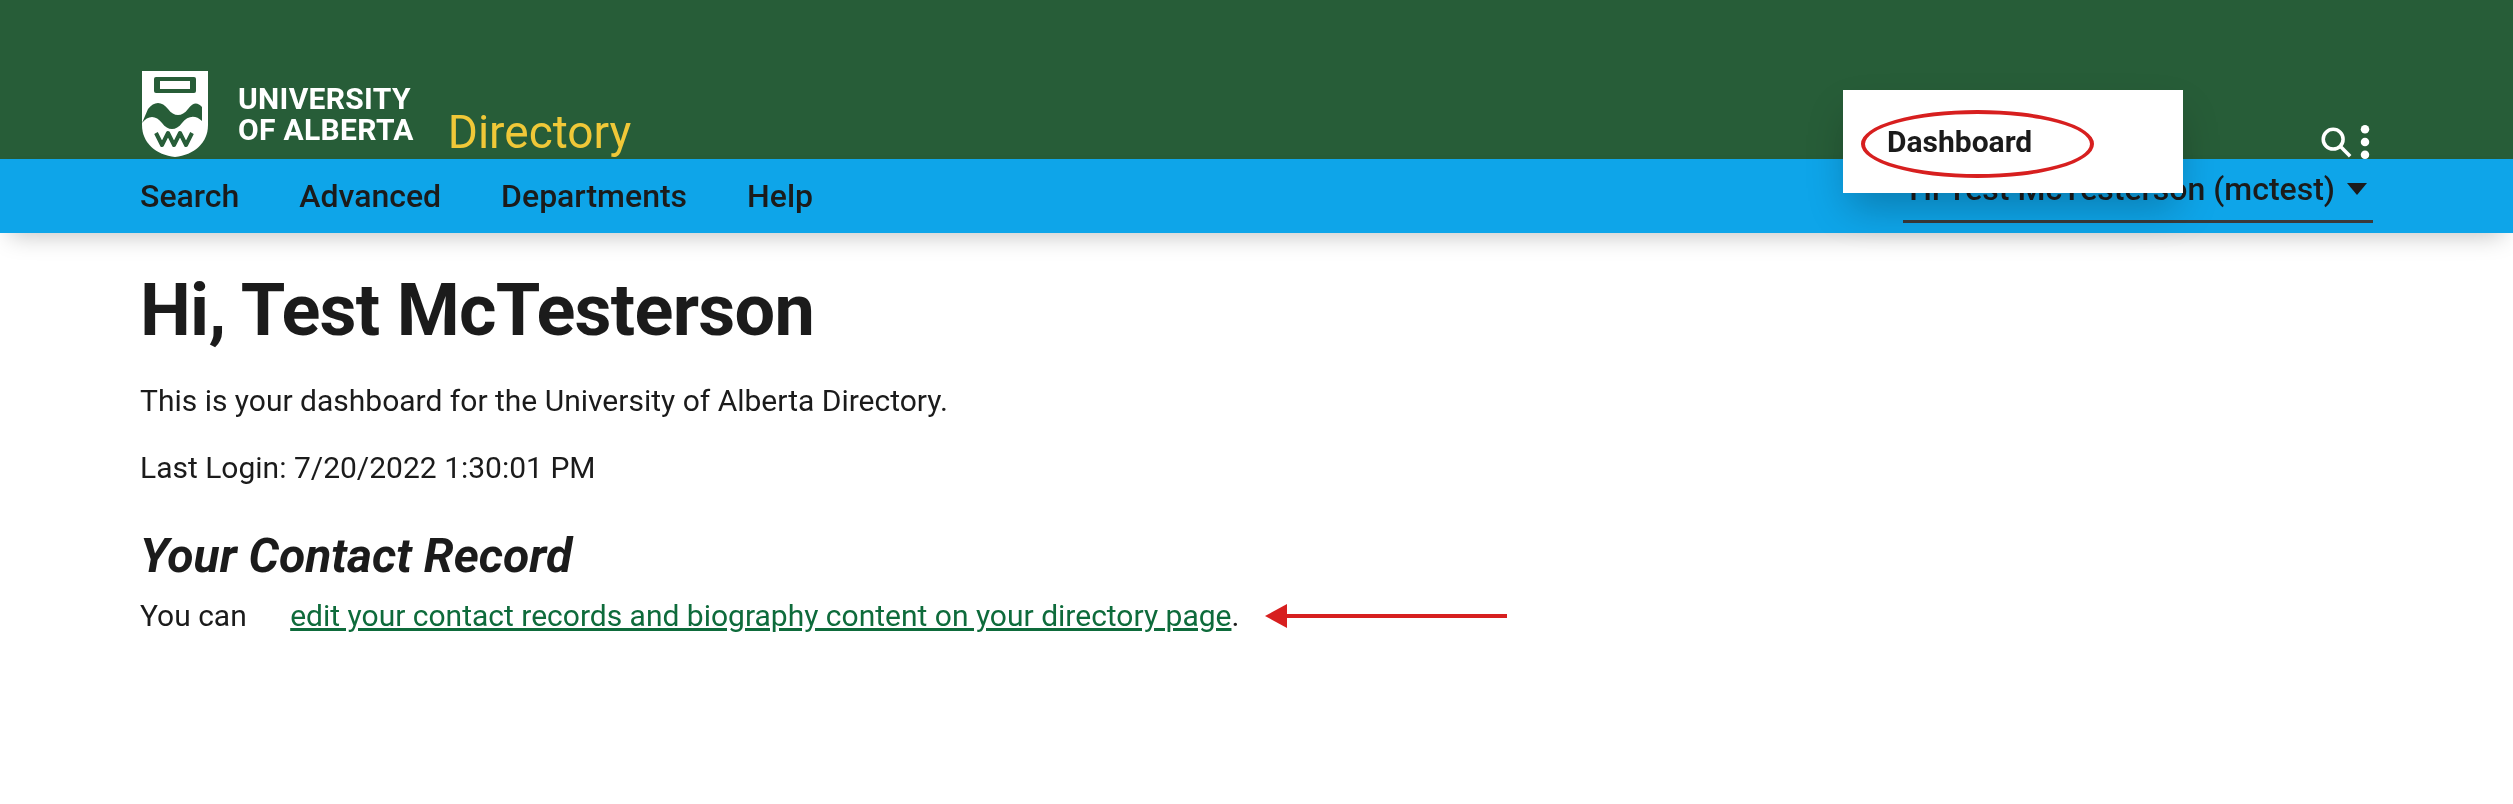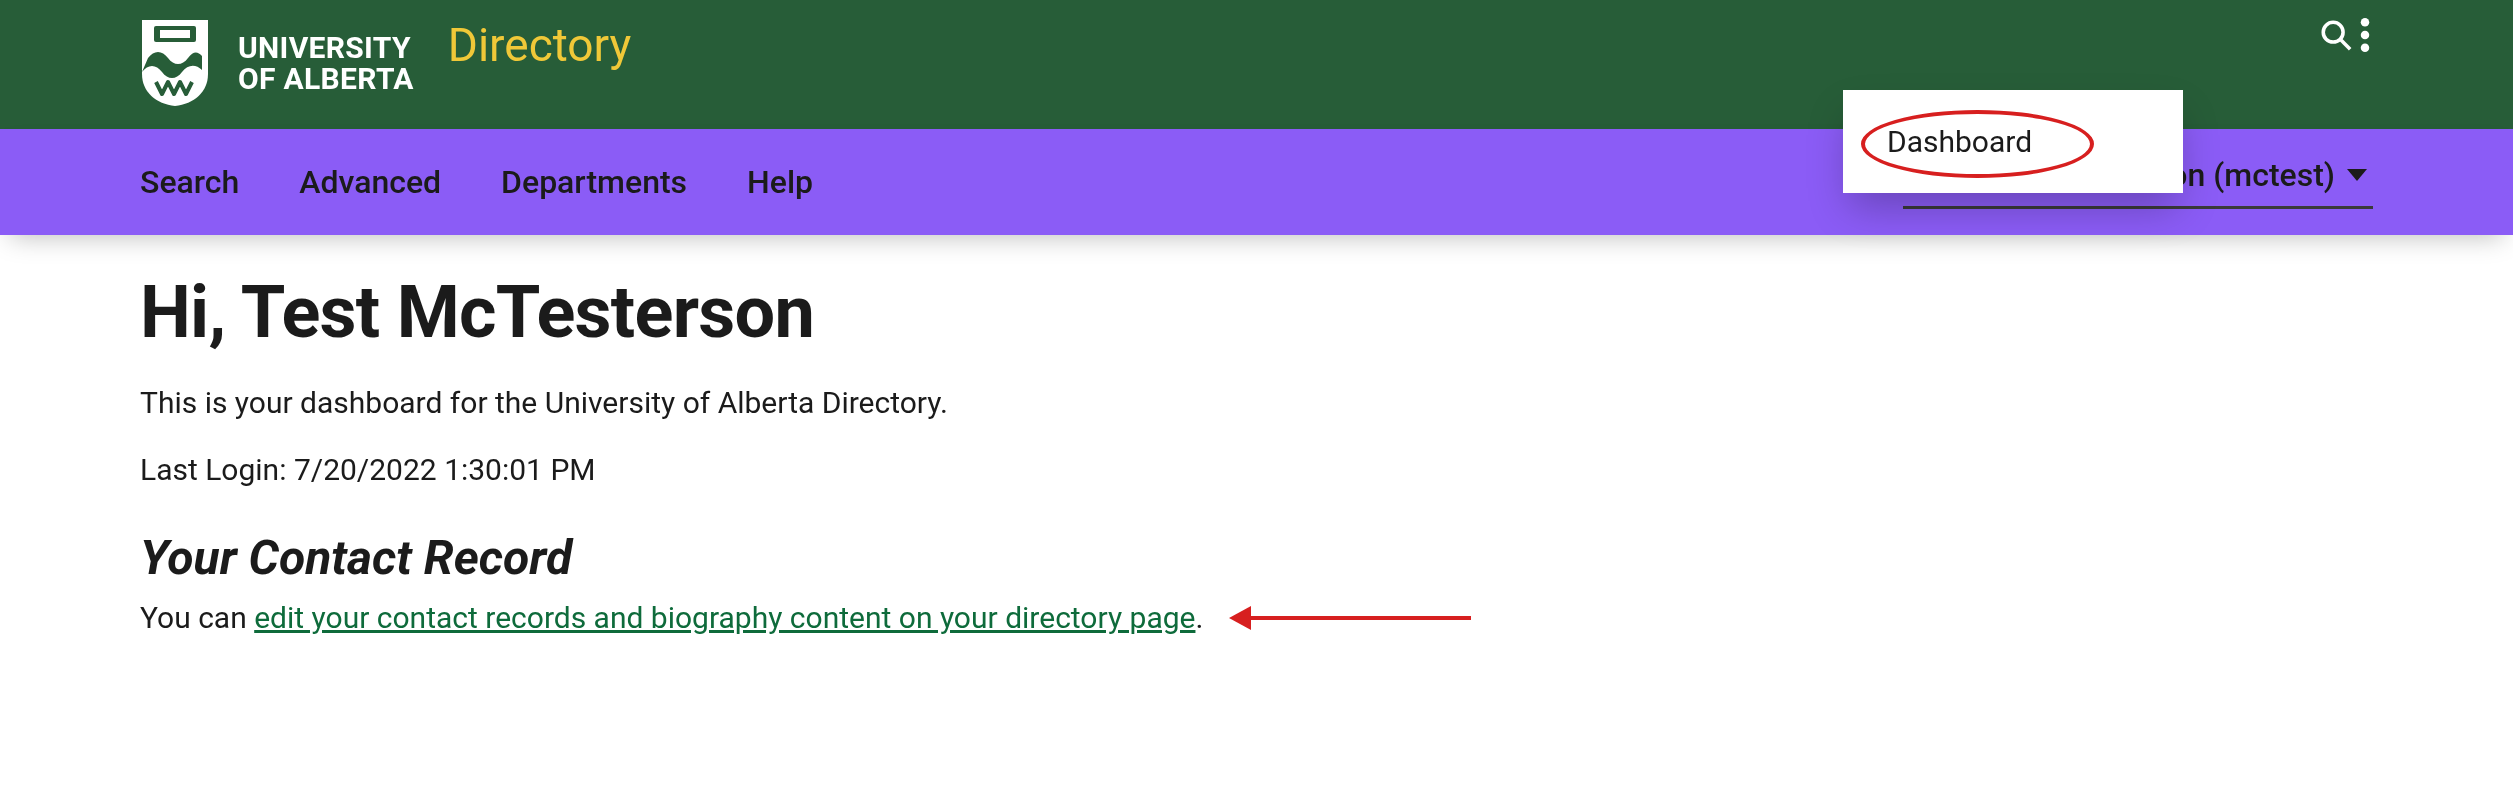--- a/index.html
+++ b/index.html
@@ -8,36 +8,36 @@
     --text:#1b1b1b;
     --link:#0e6b3b;
     --shadow:rgba(0,0,0,.25);
     --annot-red:#d71f1f;
   }
   html,body{margin:0;padding:0;font-family:Roboto,"Helvetica Neue",Arial,sans-serif;color:var(--text);}
   body{min-width:2513px;}
   
   .site-header{
     background:var(--green);
-    height:129px;
-    display:flex;align-items:flex-start;
-    padding:18px 140px;
+    height:159px;
+    display:flex;align-items:flex-end;
+    padding:0 140px;
     box-sizing:border-box;
   }
   .uofa-brand{display:flex;align-items:center;gap:28px;text-decoration:none;}
   .uofa-shield svg{display:block;}
   .uofa-words{color:#fff;font-weight:700;letter-spacing:.02em;line-height:1.05;}
   .uofa-words .line{font-size:30px;}
   .app-title{color:var(--gold);font-size:46px;font-weight:400;margin-left:34px;}
   .header-tools{margin-left:auto;color:#fff;display:flex;align-items:center;gap:4px;}
   .header-tools svg{display:block;}
   
   .navbar{
-    background:#8b5cf6;
-    height:106px;
+    background:#0ea5e9;
+    height:74px;
     display:flex;align-items:center;
     padding:10px 140px;
     box-sizing:border-box;
     box-shadow:0 12px 24px -10px var(--shadow);
     position:relative;z-index:5;
   }
   .nav-left{display:flex;gap:60px;}
   .nav-link{font-size:32px;font-weight:500;color:var(--text);text-decoration:none;cursor:pointer;}
   .nav-right{margin-left:auto;position:relative;}
   .user-toggle{
@@ -47,34 +47,34 @@
   }
   .caret-down{width:0;height:0;border-left:10px solid transparent;border-right:10px solid transparent;border-top:12px solid var(--text);}
   
   .user-dropdown{
     position:absolute;top:90px;right:calc(140px + 190px);
     width:340px;background:#fff;
     box-shadow:0 20px 40px -6px var(--shadow);
     z-index:20;
   }
   .user-dropdown .item{
-    font-size:30px;font-weight:400;color:var(--text);
+    font-size:30px;font-weight:700;color:var(--text);
     padding:34px 44px;cursor:pointer;
   }
   .dashboard-circle{
     position:absolute;width:225px;height:60px;border:4px solid var(--annot-red);
     border-radius:50%;left:18px;top:20px;pointer-events:none;
   }
   
   .page{padding:35px 140px 0 140px;}
   .page h1{font-size:72px;font-weight:700;margin:0 0 30px 0;letter-spacing:-.01em;}
   .page p{font-size:30px;margin:16px 0 32px 0;}
   .page h2{font-size:48px;font-weight:700;margin:42px 0 14px 0;font-style:italic;}
   .record-line{font-size:30px;display:flex;align-items:center;gap:26px;}
-  .record-link{color:var(--link);text-decoration:underline;cursor:pointer;}
+  .record-link{color:var(--link);text-decoration:underline;cursor:pointer;margin-left:36px;}
   
   .arrow{display:inline-flex;align-items:center;color:var(--annot-red);}
   .arrow-line{width:220px;height:4px;background:var(--annot-red);}
   .arrow-head{width:0;height:0;border-top:12px solid transparent;border-bottom:12px solid transparent;border-right:22px solid var(--annot-red);}
 </style>
 </head>
 <body>
 
 <header class="site-header">
   <a class="uofa-brand">

